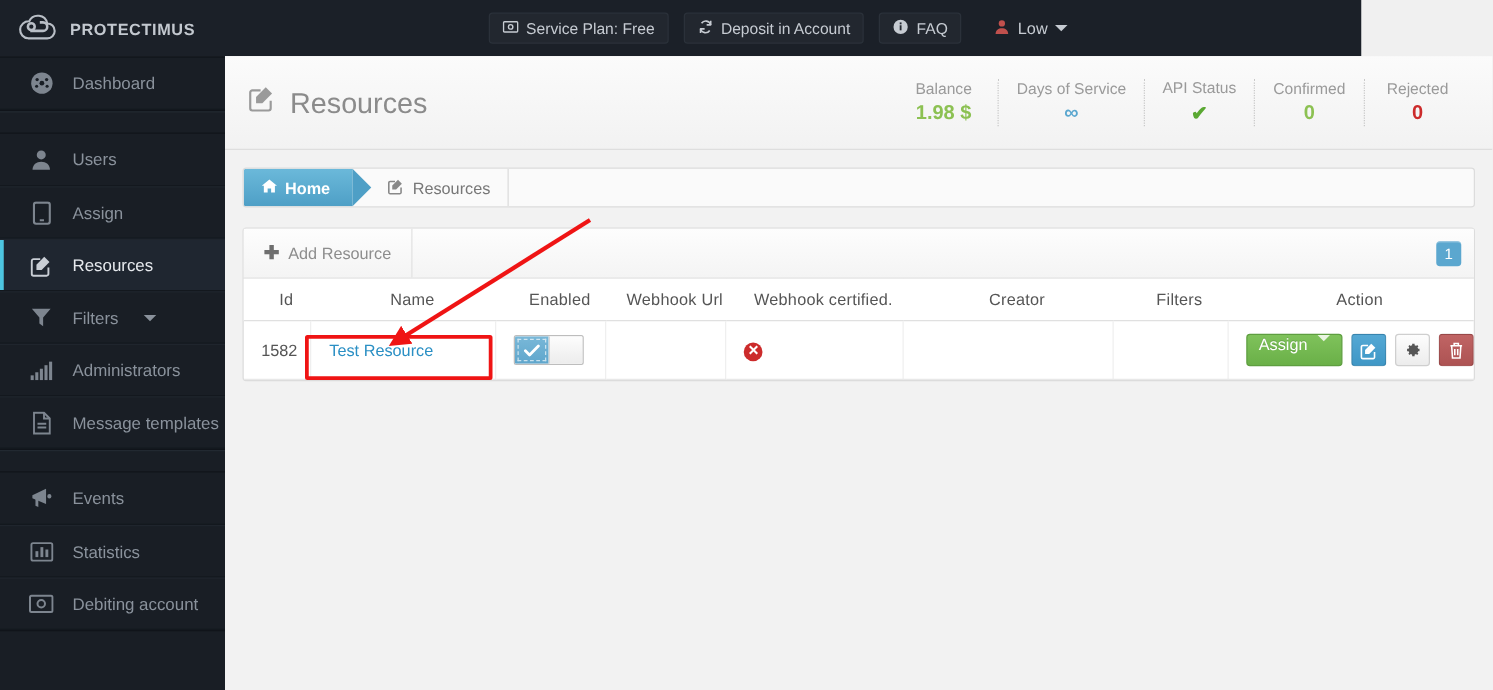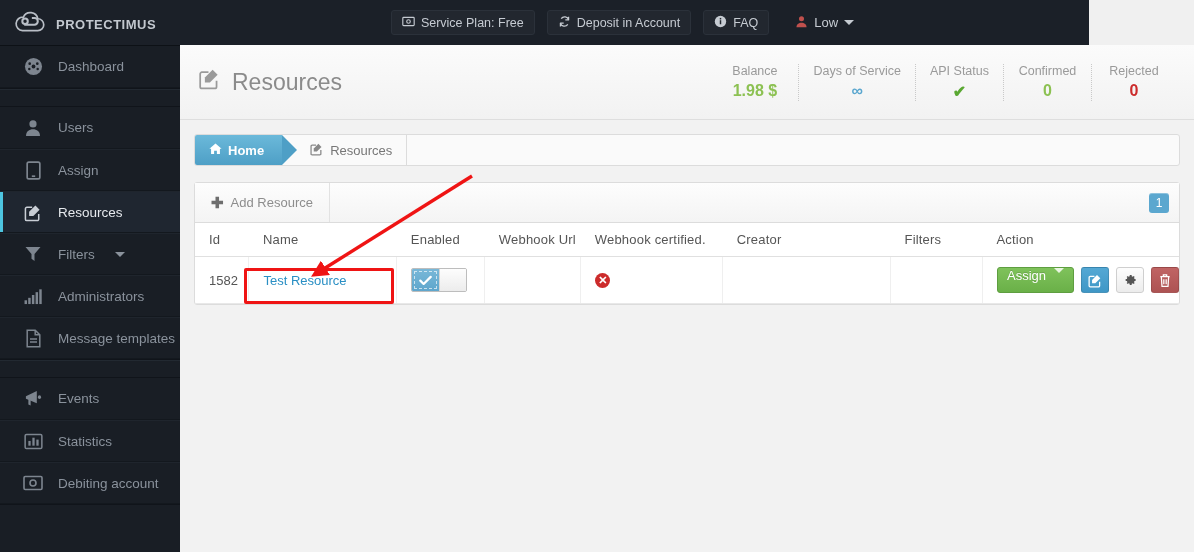--- a/index.html
+++ b/index.html
@@ -139,21 +139,21 @@
   .tb-badge {
     align-self: center; margin-right: 10px; min-width: 20px; height: 20px;
     background: #5ba7cf; border-radius: 3px; color: #fff; font-size: 12px;
     display: flex; align-items: center; justify-content: center;
     padding: 0 6px; cursor: pointer;
     box-shadow: inset 0 1px 0 rgba(255,255,255,.3);
   }
 
   table { width: 100%; border-collapse: collapse; }
   thead th {
-    text-align: left; font-size: 13px; color: #555; font-weight: 400;
+    text-align: center; font-size: 13px; color: #555; font-weight: 400;
     padding: 9px 0 9px 14px; border-bottom: 1px solid #e0e0e0;
     background: #fff; letter-spacing: .2px;
   }
   tbody td {
     font-size: 13px; color: #555; padding: 10px 0 10px 14px;
     border-bottom: 1px solid #e8e8e8; border-right: 1px solid #efefef;
     height: 42px; vertical-align: middle;
   }
   tbody td:last-child { border-right: none; }
   .cell-link { color: #2a8fc4; cursor: pointer; }

